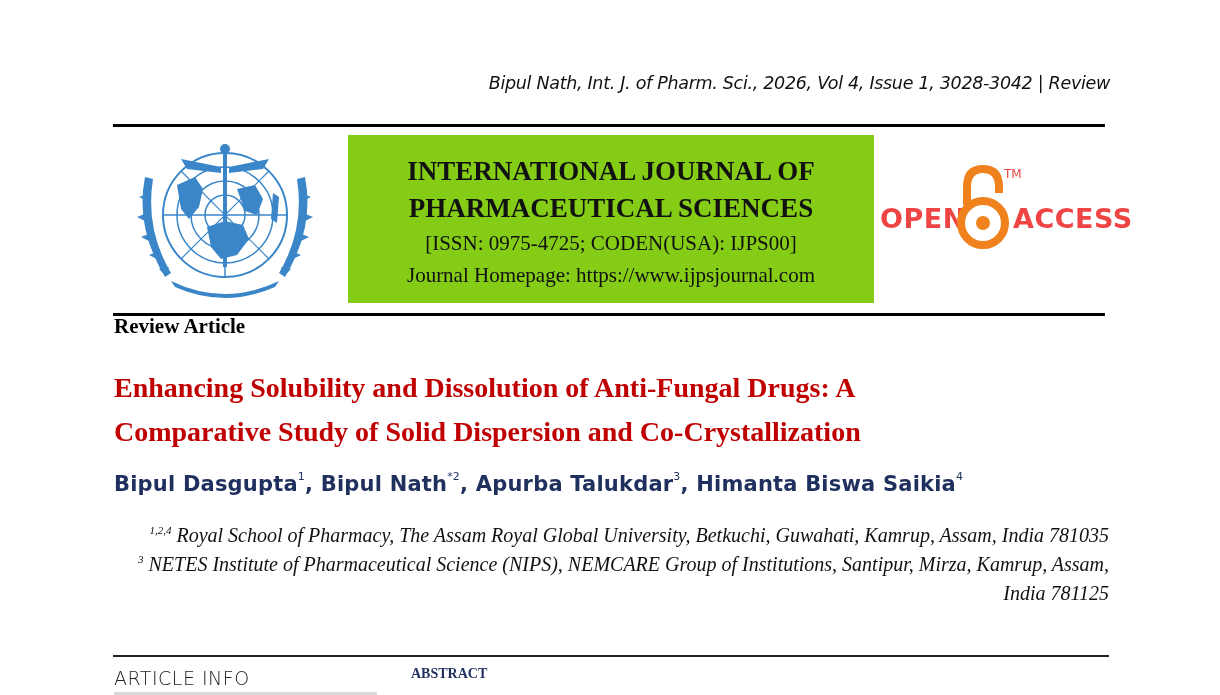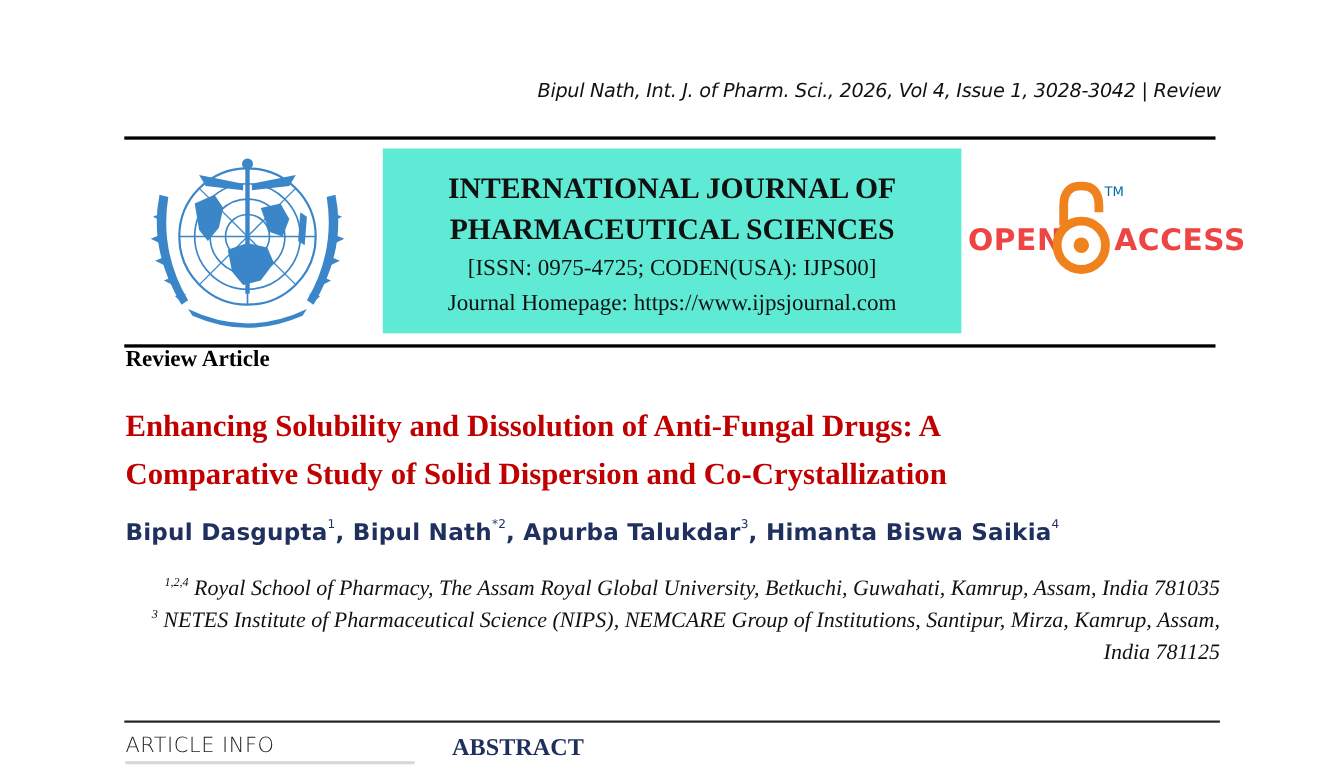--- a/index.html
+++ b/index.html
@@ -11,39 +11,39 @@
     font-family: "DejaVu Sans", sans-serif; font-style: italic;
     font-size: 17.5px; color: #111; letter-spacing: -0.3px;
   }
   .rule-top { position: absolute; left: 113px; top: 124px; width: 992px; height: 3px; background: #000; }
   .rule-mid { position: absolute; left: 113px; top: 313px; width: 992px; height: 3px; background: #000; }
 
   .logo-left { position: absolute; left: 125px; top: 137px; width: 200px; height: 170px; }
 
   .masthead {
     position: absolute; left: 348px; top: 135px; width: 526px; height: 168px;
-    background: #5eead4; text-align: center; padding-top: 18px;
+    background: #84cc16; text-align: center; padding-top: 18px;
   }
   .masthead .title-line {
     font-family: "Liberation Serif", serif; font-weight: bold; font-size: 27px;
     line-height: 37px; color: #111;
   }
   .masthead .info-line {
     font-family: "Liberation Serif", serif; font-size: 21px; line-height: 32px; color: #111;
   }
 
   .open-access { position: absolute; left: 880px; top: 165px; width: 230px; height: 90px; }
   .oa-word {
     position: absolute; top: 38px;
     font-family: "DejaVu Sans", sans-serif; font-weight: bold; font-size: 27px; color: #ef4444;
     letter-spacing: 0.5px;
   }
   .oa-open { left: 0; }
   .oa-access { left: 133px; }
-  .oa-tm { position: absolute; left: 124px; top: 2px; font-family: "DejaVu Sans", sans-serif; font-size: 12px; color: #0369a1; }
+  .oa-tm { position: absolute; left: 124px; top: 2px; font-family: "DejaVu Sans", sans-serif; font-size: 12px; color: #ef4444; }
   .oa-lock { position: absolute; left: 75px; top: 0; width: 56px; height: 86px; }
 
   .article-type {
     position: absolute; left: 114px; top: 314px;
     font-family: "Liberation Serif", serif; font-weight: bold; font-size: 21px; color: #000;
   }
   .article-title {
     position: absolute; left: 114px; top: 366px; width: 900px;
     font-family: "Liberation Serif", serif; font-weight: bold; font-size: 28px; line-height: 44px;
     color: #c00000;
@@ -64,21 +64,21 @@
 
   .rule-bottom { position: absolute; left: 113px; top: 655px; width: 996px; height: 2px; background: #222; }
 
   .article-info-label {
     position: absolute; left: 114px; top: 667px;
     font-family: "DejaVu Sans", sans-serif; font-size: 19px; font-weight: 300; color: #222; letter-spacing: 0.5px;
   }
   .article-info-rule { position: absolute; left: 114px; top: 692px; width: 263px; height: 3px; background: #d8d8d8; }
   .abstract-label {
     position: absolute; left: 411px; top: 666px;
-    font-family: "Liberation Serif", serif; font-weight: bold; font-size: 22px; color: #1f2f5e;
+    font-family: "Liberation Serif", serif; font-weight: bold; font-size: 14px; color: #1f2f5e;
   }
 </style>
 </head>
 <body>
 
 <div class="running-header">Bipul Nath, Int. J. of Pharm. Sci., 2026, Vol 4, Issue 1, 3028-3042 | Review</div>
 
 <div class="rule-top"></div>
 
 <div class="logo-left">

